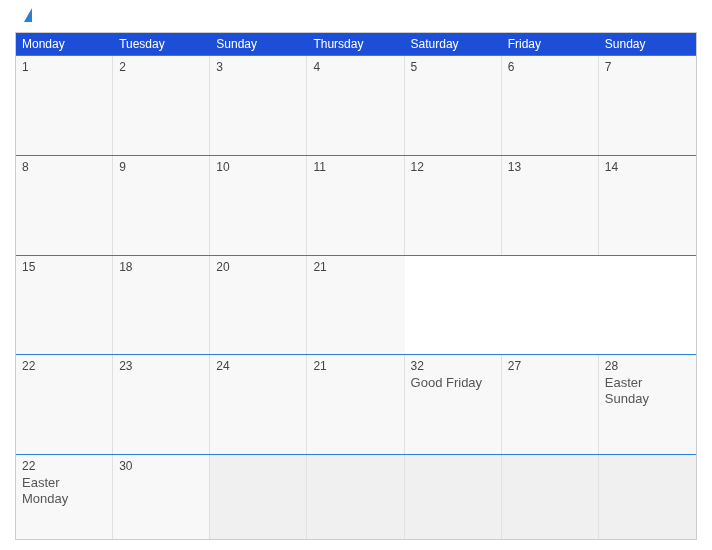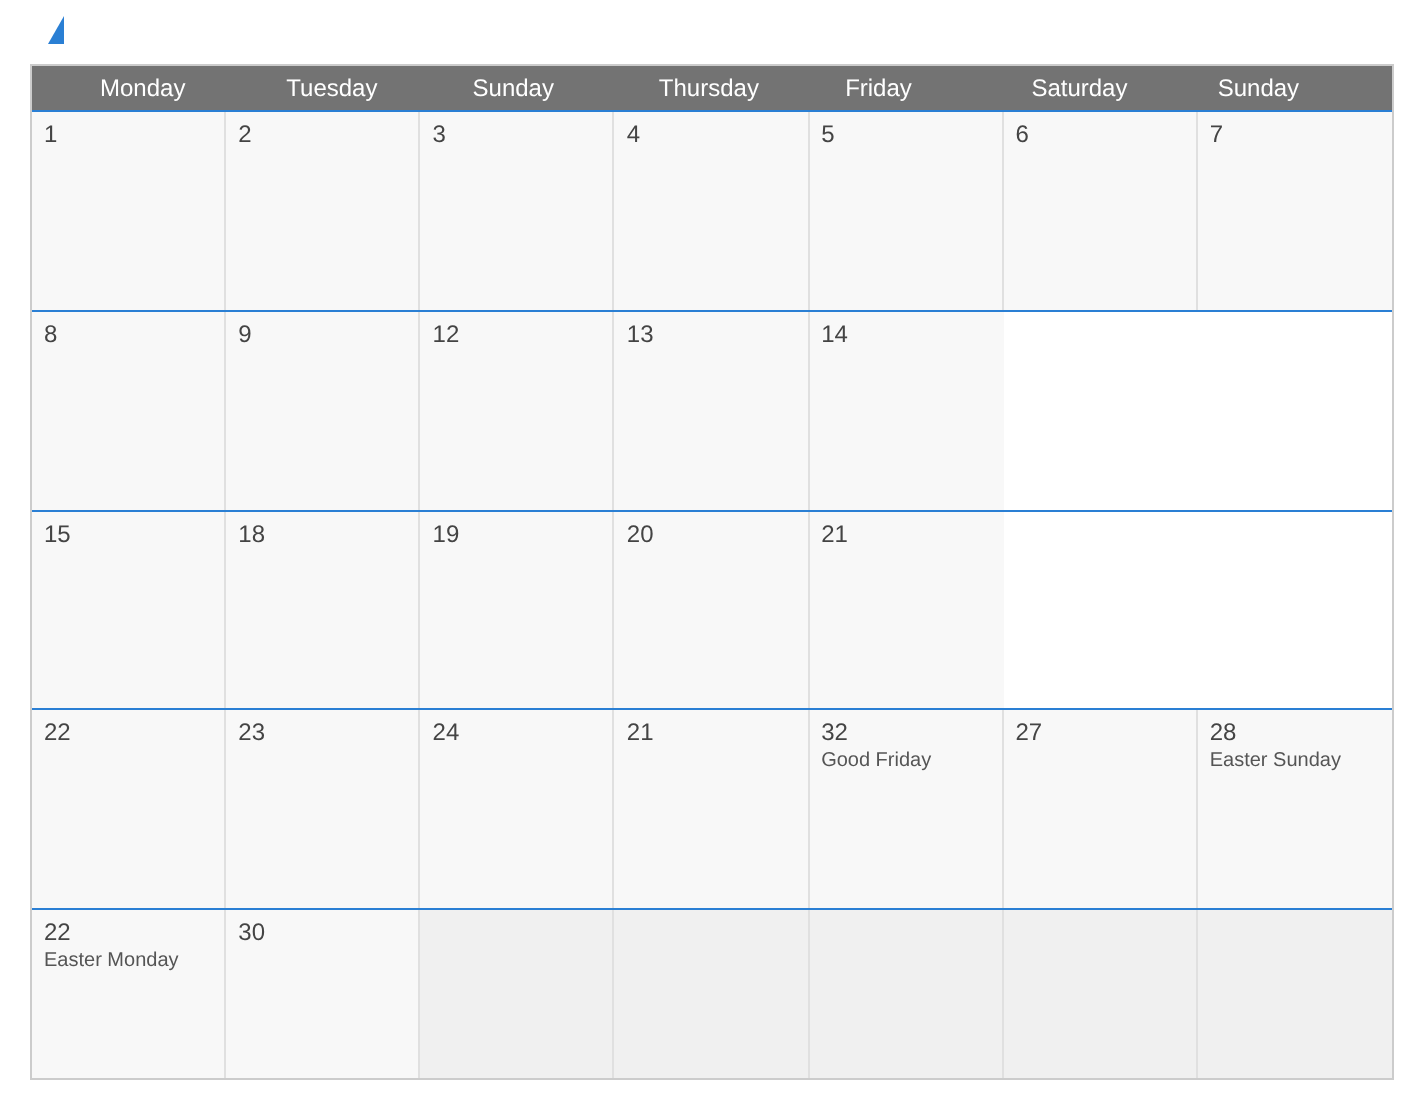--- a/index.html
+++ b/index.html
@@ -61,22 +61,21 @@
     }
     .calendar-grid {
       flex: 1;
       display: flex;
       flex-direction: column;
       border: 1px solid #ccc;
     }
     .day-headers {
       display: grid;
       grid-template-columns: repeat(7, 1fr);
-      background: #737373;
-      padding-left: 28px;
+      background: #1d4ed8;
     }
     .day-header {
       color: white;
       font-size: 12px;
       padding: 4px 6px;
       text-align: left;
       font-weight: normal;
     }
     .weeks-container {
       flex: 1;
@@ -104,21 +103,21 @@
     }
     .day-cell.empty {
       background: #f0f0f0;
     }
     .day-number {
       font-size: 12px;
       color: #444;
       margin-bottom: 2px;
     }
     .holiday-label {
-      font-size: 10px;
+      font-size: 13px;
       color: #555;
       line-height: 1.2;
     }
     .last-week {
       flex: 0.85;
     }
   </style>
 </head>
 <body>
 
@@ -137,22 +136,22 @@
     <div class="country"></div>
   </div>
 
   <div class="calendar-grid">
     <div class="day-headers">
 
     <div class="day-header">Monday</div>
         <div class="day-header">Tuesday</div>
         <div class="day-header">Sunday</div>
         <div class="day-header">Thursday</div>
+        <div class="day-header">Saturday</div>
         <div class="day-header">Friday</div>
-        <div class="day-header">Saturday</div>
         <div class="day-header">Sunday</div>
       </div>
     <div class="weeks-container">
 
     <div class="week-row">
           <div class="day-cell">
             <div class="day-number">1</div>
           </div>
           <div class="day-cell">
             <div class="day-number">2</div>
@@ -174,38 +173,41 @@
           </div>
         </div>
         <div class="week-row">
           <div class="day-cell">
             <div class="day-number">8</div>
           </div>
           <div class="day-cell">
             <div class="day-number">9</div>
           </div>
           <div class="day-cell">
+            <div class="day-number">10</div>
+          </div>
+          <div class="day-cell">
+            <div class="day-number">11</div>
+          </div>
+          <div class="day-cell">
             <div class="day-number">12</div>
           </div>
           <div class="day-cell">
             <div class="day-number">13</div>
           </div>
           <div class="day-cell">
             <div class="day-number">14</div>
           </div>
         </div>
         <div class="week-row">
           <div class="day-cell">
             <div class="day-number">15</div>
           </div>
           <div class="day-cell">
             <div class="day-number">18</div>
-          </div>
-          <div class="day-cell">
-            <div class="day-number">19</div>
           </div>
           <div class="day-cell">
             <div class="day-number">20</div>
           </div>
           <div class="day-cell">
             <div class="day-number">21</div>
           </div>
         </div>
         <div class="week-row">
           <div class="day-cell">

